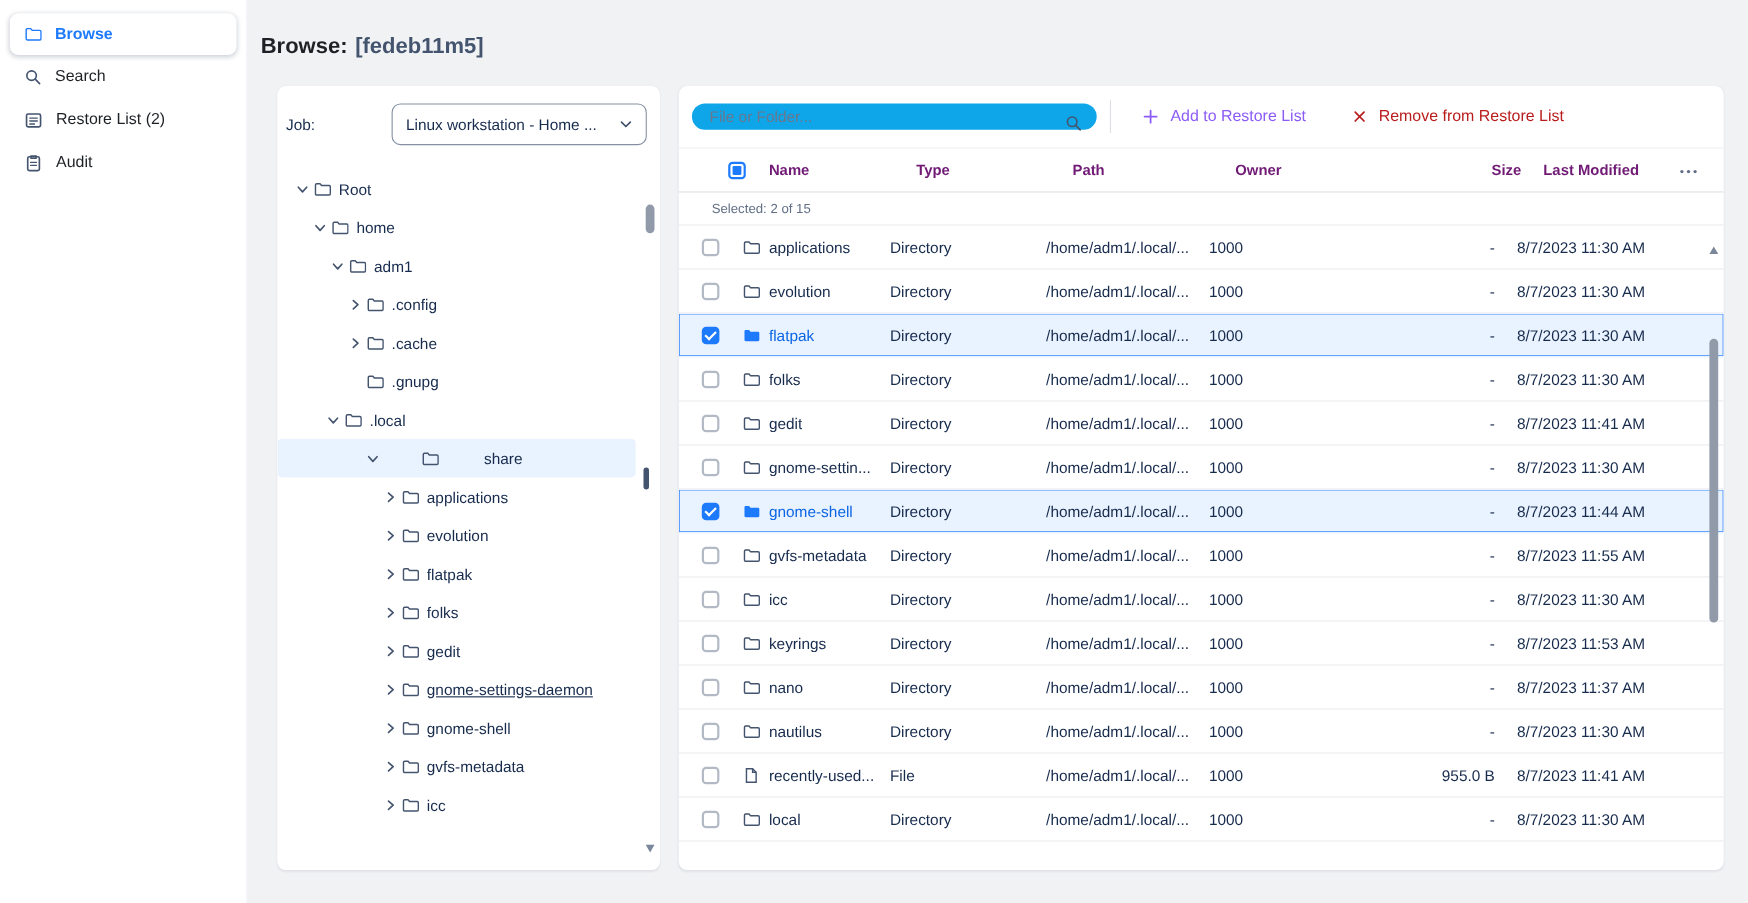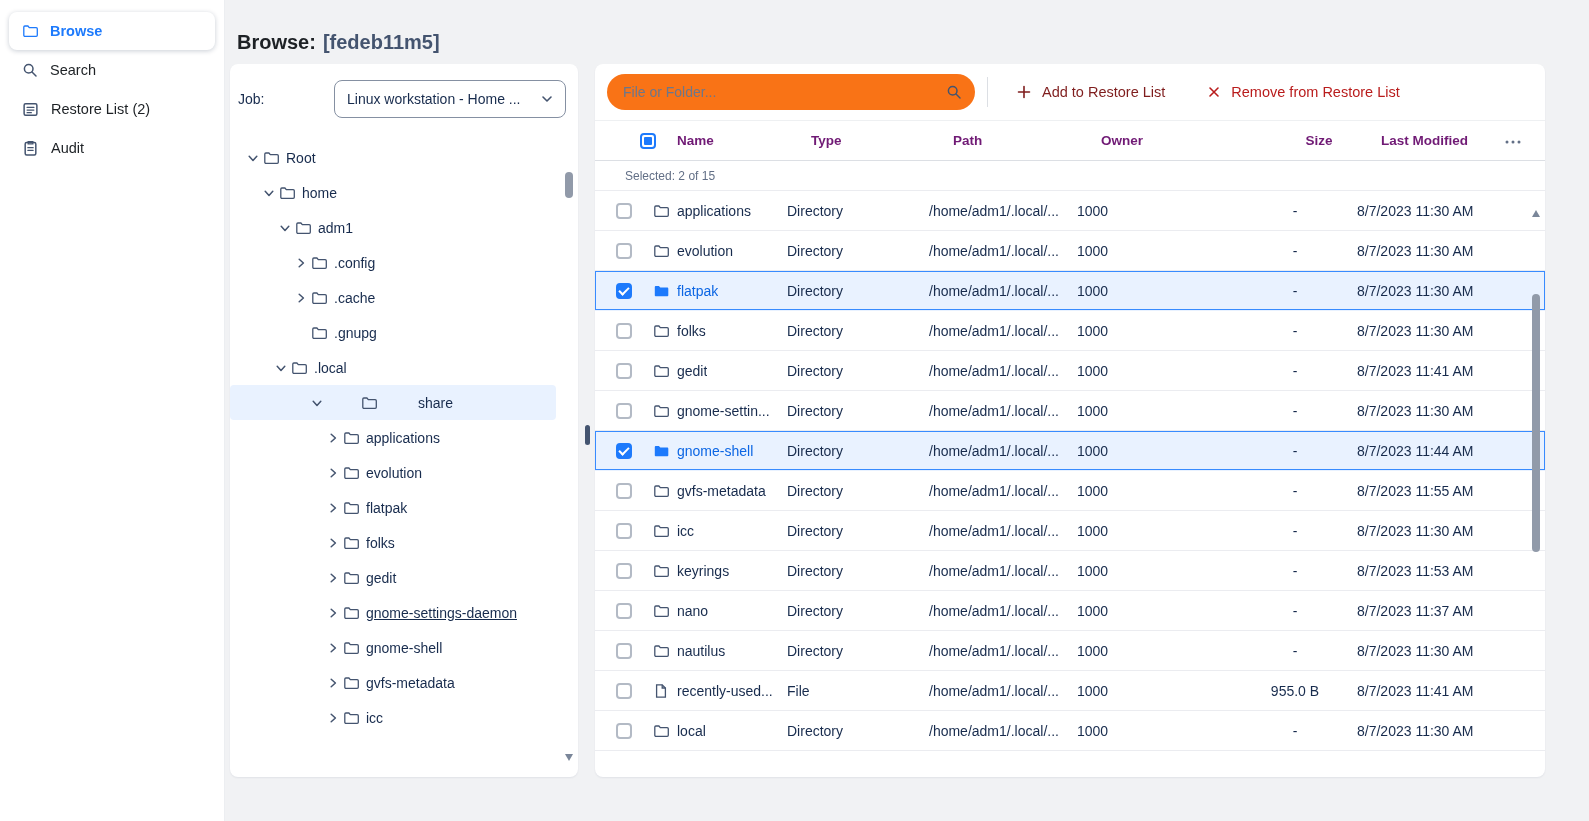--- a/index.html
+++ b/index.html
@@ -16,22 +16,22 @@
   .side-item .side-icon { display:flex; color:#44546f; }
   .side-item.active { color:#1d7afc; font-weight:bold; background:#fff;
     box-shadow:0 1px 5px rgba(9,30,66,.22); }
   .side-item.active .side-icon { color:#1d7afc; }
 
   
   .page-title { position:absolute; left:237px; top:31px; font-size:20px; font-weight:bold; color:#1d2125; }
   .title-target { color:#44546f; margin-left:7px; }
 
   
-  .panel { position:absolute; top:64px; background:#fff; border-radius:8px;
-    box-shadow:0 1px 2px rgba(9,30,66,.07); overflow:hidden; }
+  .panel { position:absolute; top:78px; background:#fff; border-radius:8px;
+    box-shadow:0 1px 2px rgba(9,30,66,.07); overflow:hidden;margin-left:22px; }
   .panel-left { left:230px; width:348px; height:713px; display:flex; flex-direction:column; }
   .panel-right { left:595px; width:950px; height:713px; display:flex; flex-direction:column; }
   .splitter { position:absolute; left:581px; top:78px; width:12px; height:713px;
     display:flex; align-items:center; justify-content:center; cursor:col-resize; }
   .splitter-handle { width:5px; height:20px; background:#44546f; border-radius:3px; }
 
   
   .form-area { padding:16px 12px 0 8px; flex:none; }
   .form-row { display:flex; align-items:center; margin-bottom:9px; }
   .form-label { width:96px; font-size:14px; color:#172b4d; flex:none; }
@@ -60,50 +60,50 @@
   .scroll-right { right:5px; top:146px; bottom:14px; }
   .scroll-right .thumb { top:84px; height:258px; }
   .tri { position:absolute; left:0; width:0; height:0; border-left:4px solid transparent;
     border-right:4px solid transparent; }
   .tri.up { top:0; border-bottom:7px solid #7a8699; }
   .tri.down { bottom:0; border-top:7px solid #7a8699; }
 
   
   .toolbar { display:flex; align-items:center; height:57px; padding:0 12px; flex:none;
     border-bottom:1px solid #eef0f2; }
-  .search-box { position:relative; width:368px; height:36px; background:#f97316;
+  .search-box { position:relative; width:368px; height:24px; background:#0ea5e9;
     border-radius:18px; flex:none; }
   .search-box input { width:100%; height:100%; background:transparent; border:none; outline:none;
     padding:0 42px 0 16px; font-size:14px; color:#172b4d; font-family:inherit; }
   .search-box input::placeholder { color:#6b778c; }
   .search-ic { position:absolute; right:13px; top:10px; color:#44546f; display:flex; }
   .tb-sep { width:1px; height:30px; background:#dcdfe4; margin:0 12px; flex:none; }
   .tb-btn { display:flex; align-items:center; gap:10px; background:none; border:none;
     font-family:inherit; font-size:14.5px; cursor:pointer; padding:6px 10px; }
   .tb-btn .js-icon { display:flex; }
-  .tb-btn.add { color:#7f1d1d; margin-left:6px; }
+  .tb-btn.add { color:#8b5cf6; margin-left:6px; }
   .tb-btn.remove { color:#b91c1c; margin-left:22px; cursor:default; }
 
   
   .thead { display:flex; align-items:center; height:40px; flex:none; padding-right:10px;
     border-bottom:1px solid #dcdfe4; font-size:13.5px; font-weight:bold; color:#701a75;padding-left:24px; }
   .sel-summary { height:30px; flex:none; display:flex; align-items:center; padding-left:30px;
     font-size:12px; color:#626f86; border-bottom:1px solid #ebecf0; }
   .tbody { flex:1; overflow:hidden; }
   .row { display:flex; align-items:center; height:40px; border-bottom:1px solid #ebecf0;
     font-size:14px; color:#172b4d; padding-right:10px; }
   .row.selected { background:#e9f2ff; box-shadow:inset 0 0 0 1px #388bff; border-bottom-color:transparent; }
   .row.selected .c-name { color:#0c66e4; }
   .col { flex:none; }
   .col-cb { width:58px; display:flex; align-items:center; justify-content:center; }
   .col-name { width:134px; display:flex; align-items:center; gap:8px; overflow:hidden; }
   .col-type { width:142px; }
   .col-path { width:148px; overflow:hidden; text-overflow:ellipsis; white-space:nowrap; }
   .col-owner { width:176px; }
-  .col-size { width:84px; text-align:center; }
+  .col-size { width:84px; text-align:right; }
   .col-mod { flex:1; padding-left:20px; white-space:nowrap; }
   .col-actions { width:44px; display:flex; align-items:center; justify-content:center; color:#626f86; }
   .c-name { overflow:hidden; text-overflow:ellipsis; white-space:nowrap; }
   .row-icon { display:flex; color:#44546f; flex:none; }
 
   
   .cb { width:16px; height:16px; border:2px solid #b3bac5; border-radius:4px; background:#fff;
     cursor:pointer; flex:none; position:relative; }
   .cb.checked { background:#1d7afc; border-color:#1d7afc; }
   .cb.checked::after { content:""; display:block; width:8px; height:4px;

